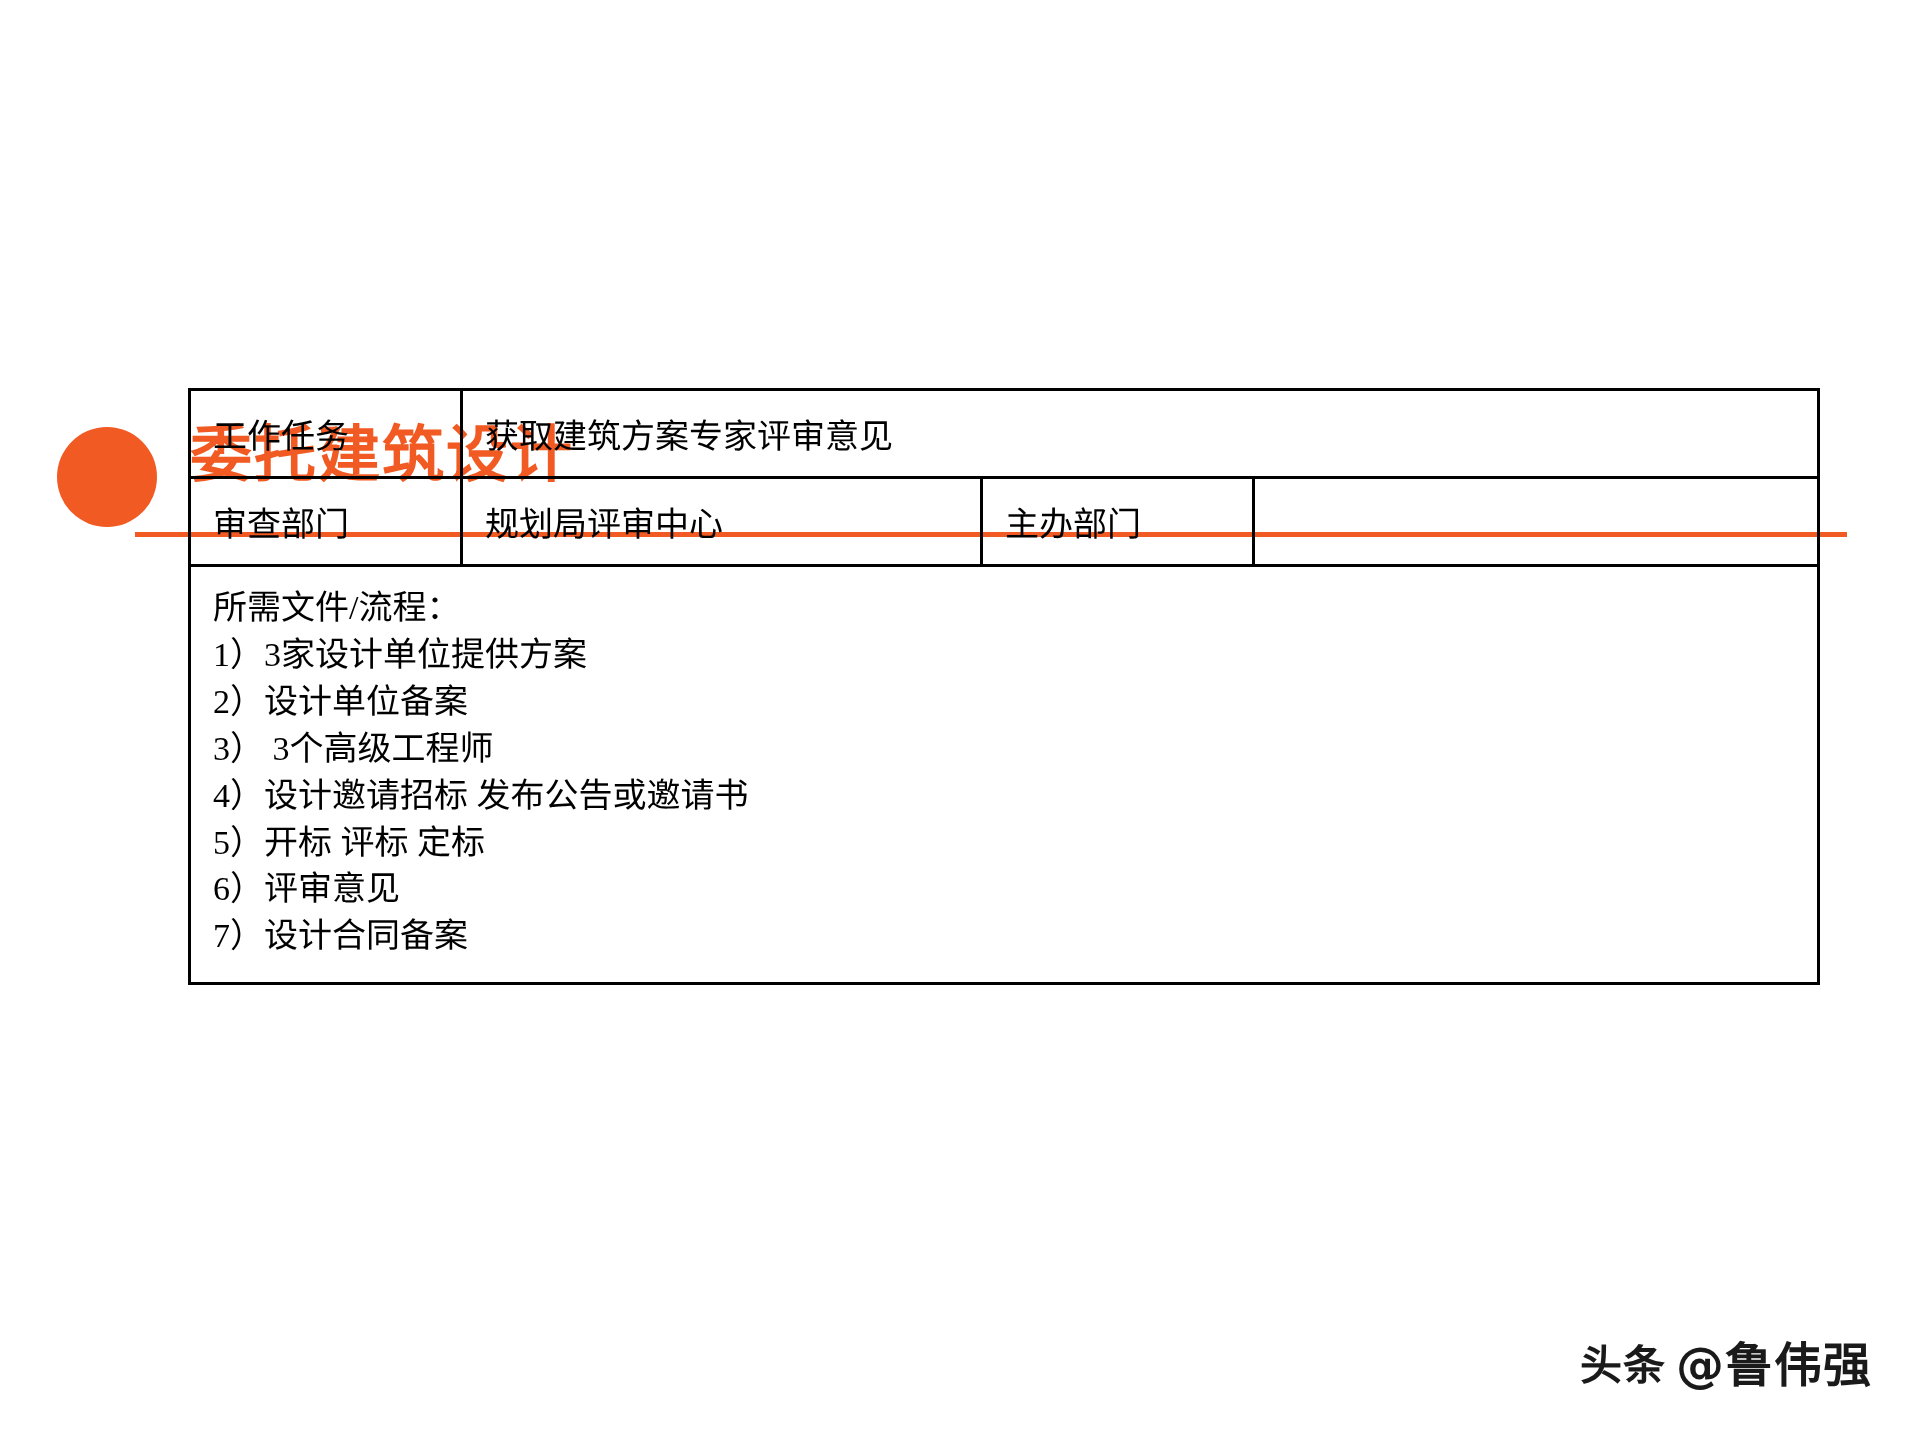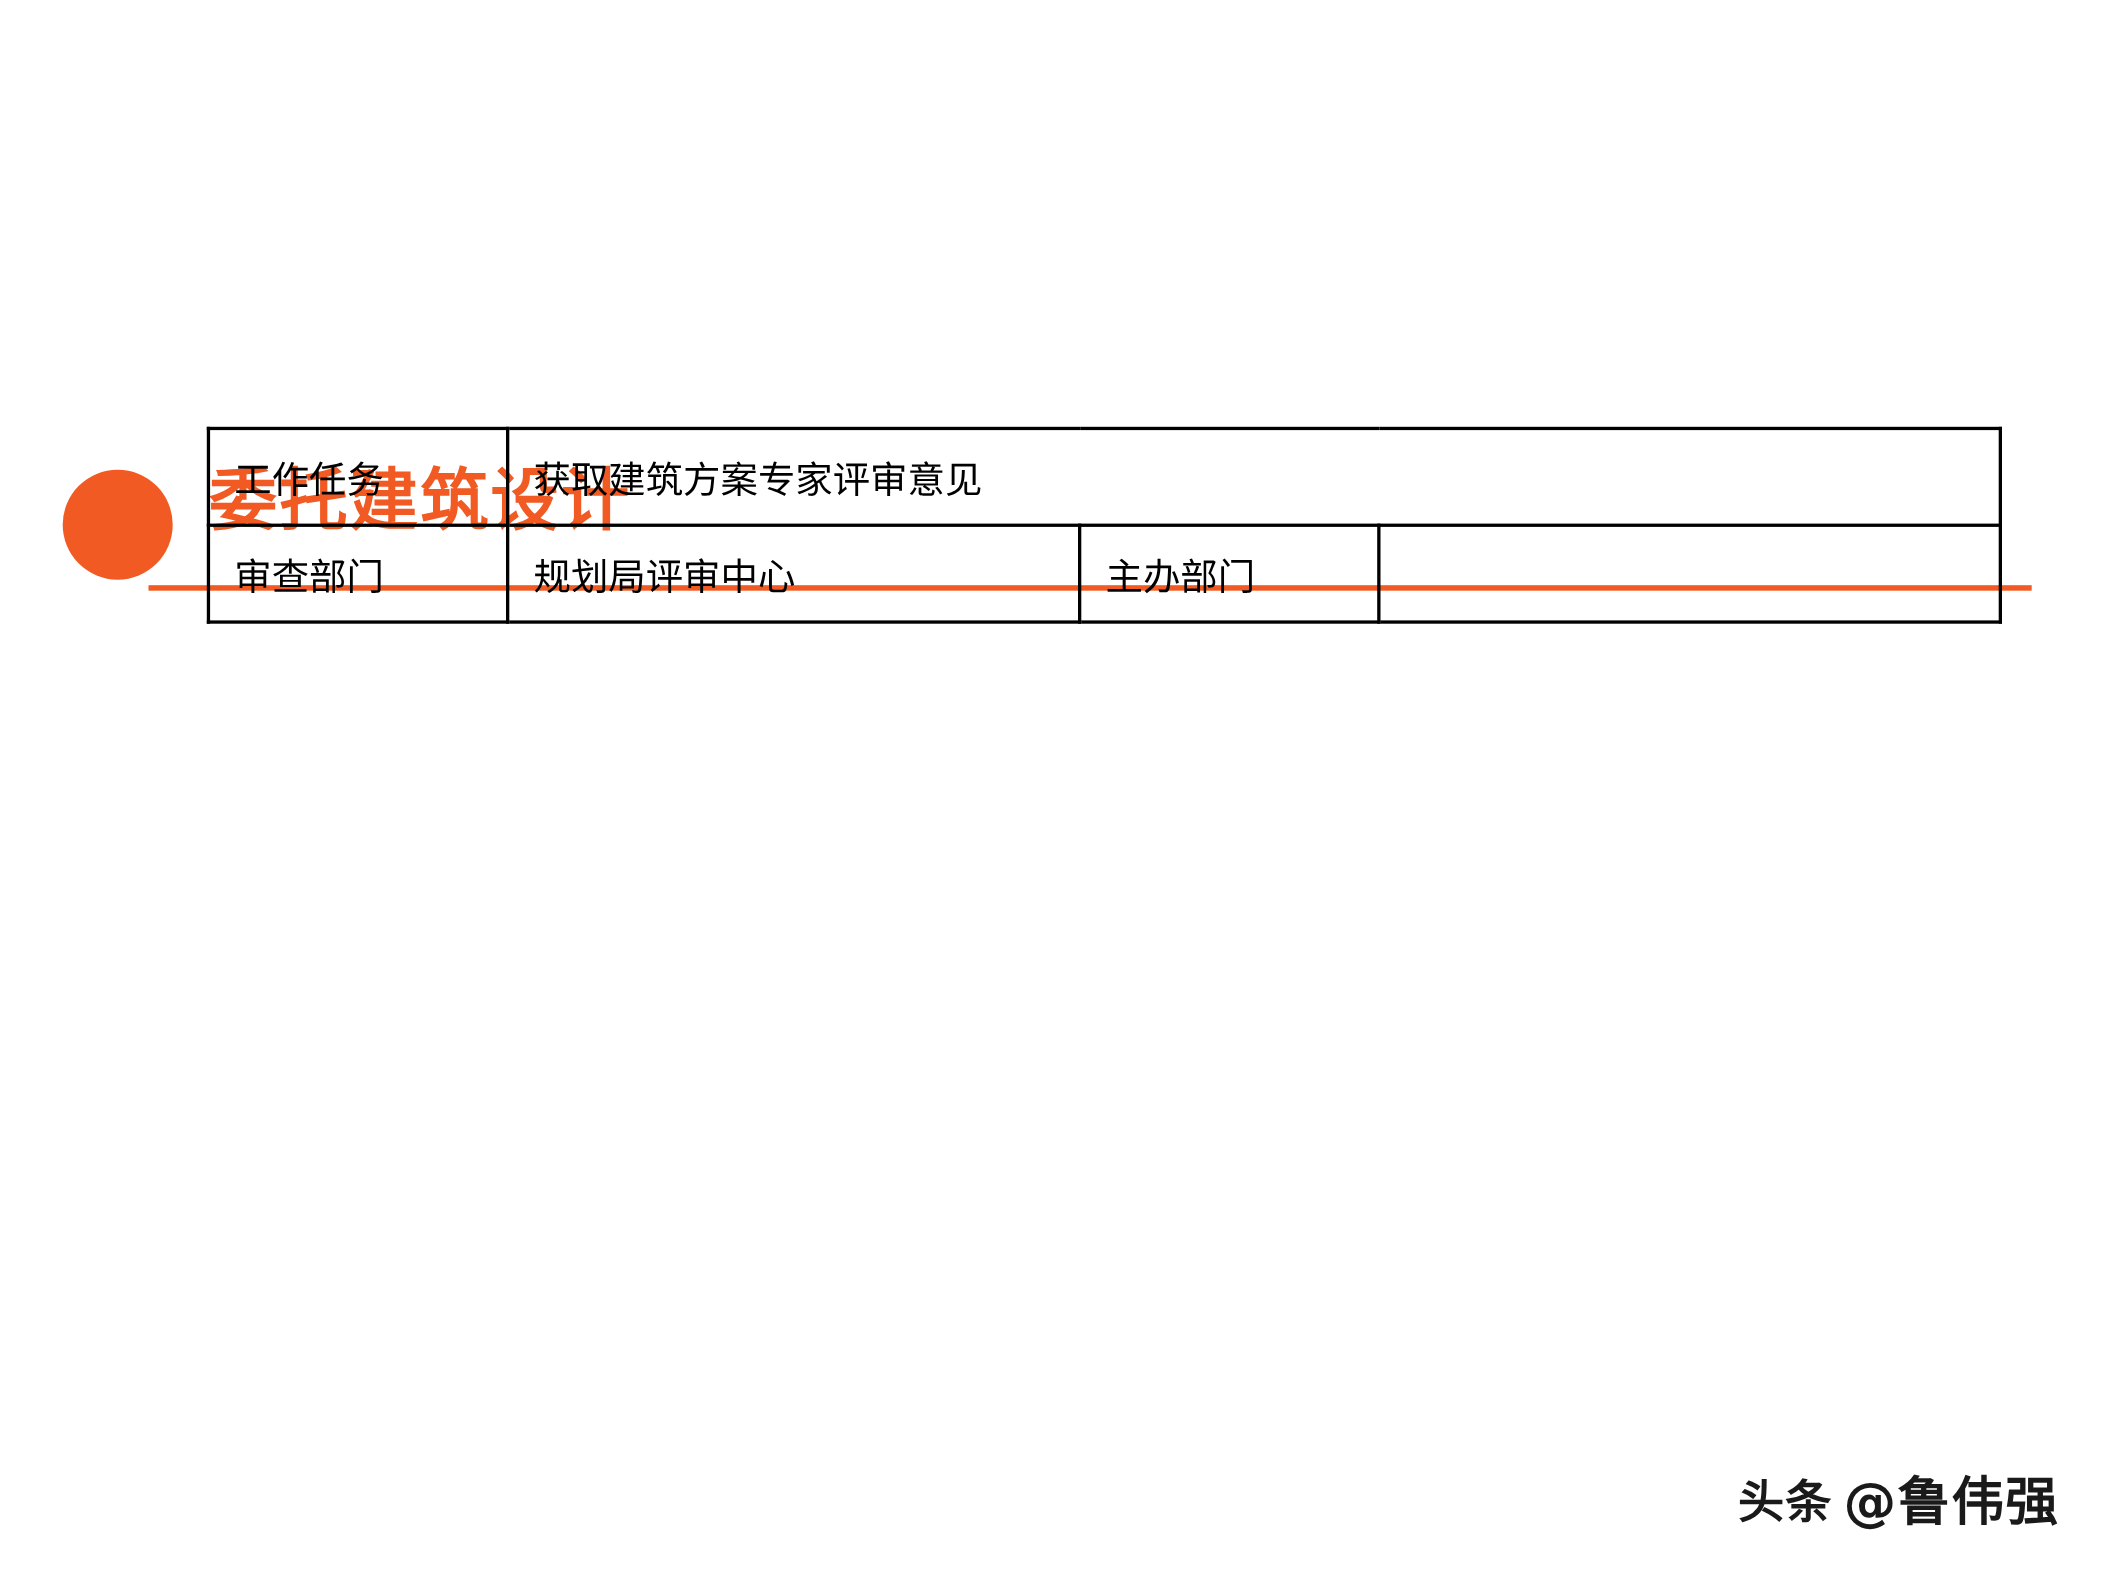--- a/index.html
+++ b/index.html
@@ -147,19 +147,33 @@
     <tr class="row-h">
       <td>工作任务</td>
       <td colspan="3" class="cell-strong-serif">获取建筑方案专家评审意见</td>
     </tr>
     <tr class="row-h">
       <td>审查部门</td>
       <td class="cell-strong-serif">规划局评审中心</td>
       <td>主办部门</td>
       <td></td>
     </tr>
+    <tr>
+      <td colspan="4" class="docs-cell">
+        <div class="docs-title">所需文件/流程：</div>
+        <ul class="docs-list">
+          <li>1）3家设计单位提供方案</li>
+          <li>2）设计单位备案</li>
+          <li>3） 3个高级工程师</li>
+          <li>4）设计邀请招标 发布公告或邀请书</li>
+          <li>5）开标 评标 定标</li>
+          <li>6）评审意见</li>
+          <li>7）设计合同备案</li>
+        </ul>
+      </td>
+    </tr>
   </tbody>
 </table>
 
 <div class="watermark">
   <span class="wm-brand">头条</span>
   <span class="wm-user">@鲁伟强</span>
 </div>
 
 </body></html>

